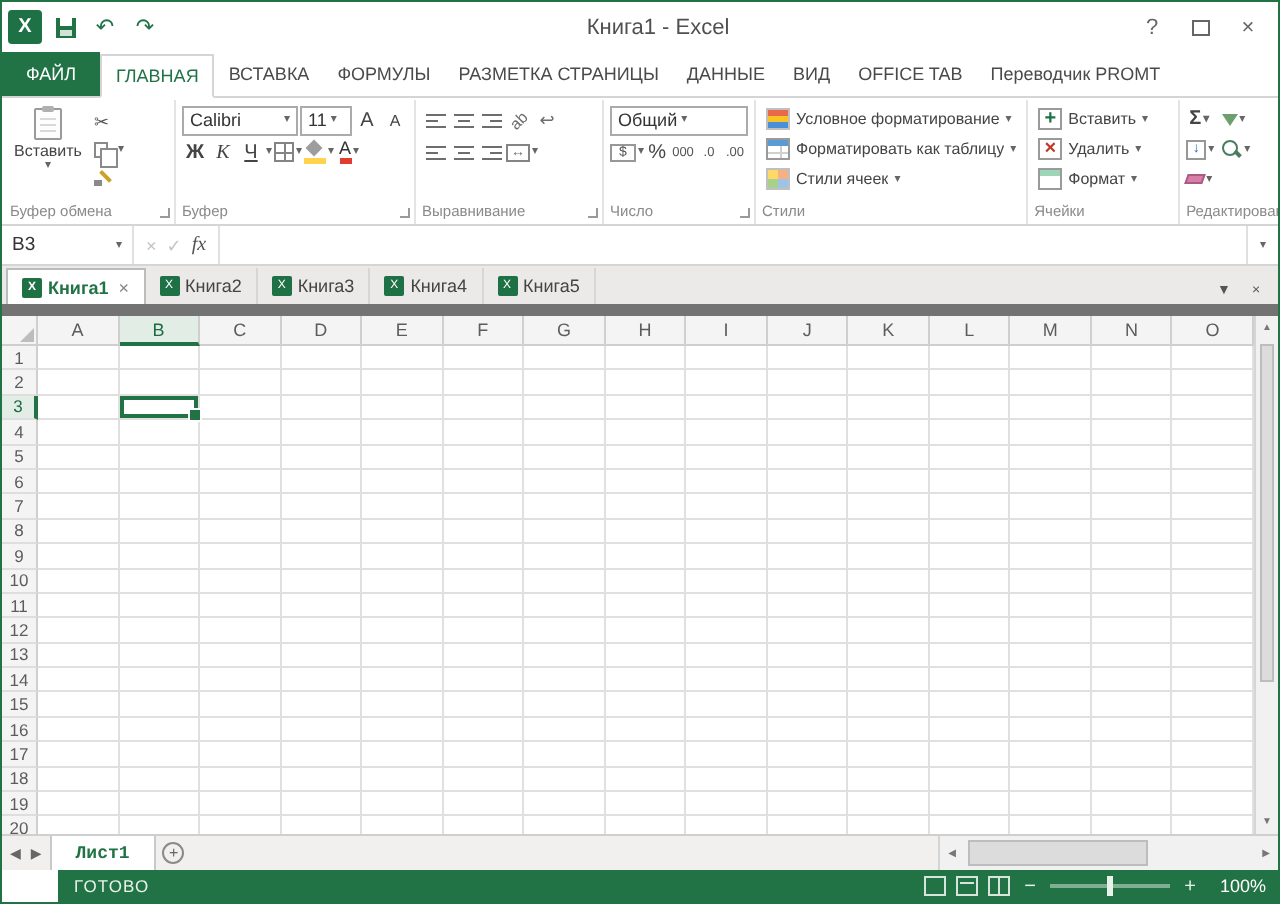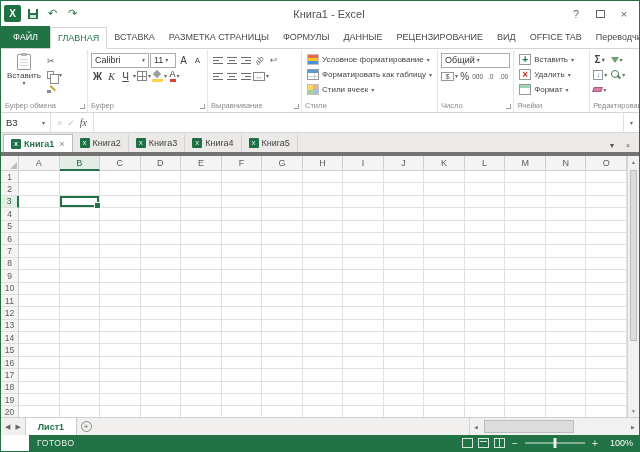--- a/index.html
+++ b/index.html
@@ -99,30 +99,30 @@
   .sum{font-weight:600;}
   .icon-sort{width:0;height:0;border-left:4px solid transparent;border-right:4px solid transparent;border-top:6px solid #6d9e6d;}
   .icon-filldown{width:10px;height:10px;border:1px solid #979797;display:flex;align-items:center;justify-content:center;font-size:7px;color:#2b6cb0;}
   .icon-find{width:10px;height:10px;position:relative;}
   .icon-find::before{content:"";position:absolute;left:0;top:0;width:6px;height:6px;border:1.5px solid #4a7d5f;border-radius:50%;}
   .icon-find::after{content:"";position:absolute;left:6px;top:6px;width:4px;height:1.5px;background:#4a7d5f;transform:rotate(45deg);}
   .icon-eraser{width:9px;height:5px;background:#d87ea8;transform:skewX(-20deg);border:1px solid #a85c84;}
 
   
   .formulabar{flex:0 0 20px;display:flex;align-items:stretch;background:#fff;border-bottom:1px solid #d5d5d5;}
-  .namebox{width:50px;display:flex;align-items:center;padding:0 5px;font-size:9.5px;color:#333;border-right:1px solid #e0e0e0;}
+  .namebox{width:66px;display:flex;align-items:center;padding:0 5px;font-size:9.5px;color:#333;border-right:1px solid #e0e0e0;}
   .namebox .dd{margin-left:auto;}
   .fbtns{display:flex;align-items:center;gap:5px;padding:0 6px;border-right:1px solid #e0e0e0;}
   .fgray{font-size:9px;color:#c4c4c4;}
   .fx{font-size:10px;font-style:italic;font-family:"Liberation Serif",serif;color:#555;}
   .finput{flex:1;background:#fff;}
   .fexpand{width:16px;display:flex;align-items:center;justify-content:center;border-left:1px solid #e0e0e0;}
 
   
-  .officetabs{flex:0 0 20px;background:#eceae8;display:flex;align-items:flex-end;border-bottom:4px solid #737373;padding:1px 2px 0 2px;}
+  .officetabs{flex:0 0 20px;background:#eceae8;display:flex;align-items:flex-end;border-bottom:6px solid #737373;padding:1px 2px 0 2px;}
   .otab{height:18px;display:flex;align-items:center;gap:3px;padding:0 7px;font-size:9px;color:#444;border-right:1px solid #d8d6d4;white-space:nowrap;}
   .otab.active{background:#fff;border:1px solid #bcbcbc;border-bottom:none;color:#217346;font-weight:bold;}
   .oticon{width:10px;height:10px;background:#1e7145;color:#fff;font-size:6px;display:flex;align-items:center;justify-content:center;border-radius:1px;flex:0 0 10px;}
   .otclose{font-size:9px;color:#888;margin-left:2px;font-weight:normal;}
   .otctrls{margin-left:auto;display:flex;align-items:center;gap:2px;padding-right:2px;}
   .otctrls>span{width:14px;height:14px;display:flex;align-items:center;justify-content:center;font-size:7px;color:#555;}
 
   
   .sheetarea{flex:1;display:flex;min-height:0;background:#fff;}
   .gridwrap{flex:1;display:flex;flex-direction:column;min-width:0;}
@@ -140,21 +140,21 @@
   .cell.selected::after{content:"";position:absolute;right:-2px;bottom:-2px;width:5px;height:5px;background:#217346;border:1px solid #fff;z-index:2;}
   .vscroll{flex:0 0 12px;display:flex;flex-direction:column;background:#f1f1f1;border-left:1px solid #d5d5d5;}
   .vs-btn{height:12px;display:flex;align-items:center;justify-content:center;font-size:5px;color:#777;}
   .vs-track{flex:1;position:relative;}
   .vs-thumb{position:absolute;left:2px;right:2px;top:2px;height:72%;background:#dcdcdc;border:1px solid #bdbdbd;}
 
   
   .sheetbar{flex:0 0 18px;display:flex;align-items:stretch;background:#f1f0ee;border-top:1px solid #cfcfcf;}
   .snav{display:flex;align-items:center;padding:0 4px;gap:5px;}
   .snav>span{font-size:7px;color:#666;}
-  .stab{display:flex;align-items:center;padding:0 12px;background:#fff;border-right:1px solid #c9c9c9;border-left:1px solid #c9c9c9;font-size:9px;font-weight:bold;color:#217346;}
+  .stab{display:flex;align-items:center;padding:0 12px;background:#fff;border-right:1px solid #c9c9c9;border-left:1px solid #c9c9c9;font-size:9px;font-weight:bold;color:#217346;font-family:Liberation Mono, monospace;}
   .addsheet{width:18px;display:flex;align-items:center;justify-content:center;}
   .addsheet .circle{width:11px;height:11px;border:1px solid #8a8a8a;border-radius:50%;font-size:8px;line-height:9px;text-align:center;color:#666;}
   .hscroll{margin-left:auto;display:flex;align-items:center;width:170px;border-left:1px solid #d5d5d5;background:#f1f1f1;}
   .hs-btn{width:12px;text-align:center;font-size:5px;color:#777;}
   .hs-track{flex:1;position:relative;height:100%;}
   .hs-thumb{position:absolute;left:2px;top:2px;bottom:2px;width:90px;background:#dcdcdc;border:1px solid #bdbdbd;}
 
   
   .statusbar{flex:0 0 16px;background:#217346;display:flex;align-items:center;padding:0 6px 0 8px;margin-left:28px;}
   .status-text{font-size:8.5px;letter-spacing:.6px;color:#e8f1ea;}
@@ -189,24 +189,23 @@
           <span class="restore-box"></span>
         </span>
       <span>×</span>
     </div>
   </div>
 
   <div class="tabrow">
       <div class="tab file">ФАЙЛ</div>
       <div class="tab active">ГЛАВНАЯ</div>
       <div class="tab">ВСТАВКА</div>
+      <div class="tab">ФОРМУЛЫ</div>
       <div class="tab">РАЗМЕТКА СТРАНИЦЫ</div>
-      <div class="tab">ФОРМУЛЫ</div>
       <div class="tab">ДАННЫЕ</div>
-      <div class="tab">РЕЦЕНЗИРОВАНИЕ</div>
       <div class="tab">ВИД</div>
       <div class="tab">OFFICE TAB</div>
       <div class="tab">Переводчик PROMT</div>
     </div>
 
   <div class="ribbon">
 
     <div class="group g-clipboard">
       <div class="g-body">
         <div class="bigbtn">
@@ -298,60 +297,60 @@
           </span>
         <span class="rbtn">
             <span class="icon-merge">↔</span>
             <span class="dd">▾</span>
           </span>
       </div>
       <div class="g-label">Выравнивание</div>
       <span class="launcher"></span>
     </div>
 
+    <div class="group g-number">
+      <div class="g-row">
+        <div class="combo">
+            <span class="val">Общий</span>
+            <span class="dd">▾</span>
+          </div>
+      </div>
+      <div class="g-row">
+        <span class="rbtn">
+            <span class="icon-currency">$</span>
+            <span class="dd">▾</span>
+          </span>
+        <span class="rbtn">%</span>
+        <span class="rbtn tinytxt">000</span>
+        <span class="rbtn tinytxt">.0</span>
+        <span class="rbtn tinytxt">.00</span>
+      </div>
+      <div class="g-label">Число</div>
+      <span class="launcher"></span>
+    </div>
+
     <div class="group g-styles">
       <div>
           <div class="ritem">
             <span class="sicon si-conditional-formatting"></span>
             <span class="rilabel">Условное форматирование</span>
             <span class="dd">▾</span>
           </div>
           <div class="ritem">
             <span class="sicon si-format-as-table"></span>
             <span class="rilabel">Форматировать как таблицу</span>
             <span class="dd">▾</span>
           </div>
           <div class="ritem">
             <span class="sicon si-cell-styles"></span>
             <span class="rilabel">Стили ячеек</span>
             <span class="dd">▾</span>
           </div>
         </div>
       <div class="g-label">Стили</div>
-    </div>
-
-    <div class="group g-number">
-      <div class="g-row">
-        <div class="combo">
-            <span class="val">Общий</span>
-            <span class="dd">▾</span>
-          </div>
-      </div>
-      <div class="g-row">
-        <span class="rbtn">
-            <span class="icon-currency">$</span>
-            <span class="dd">▾</span>
-          </span>
-        <span class="rbtn">%</span>
-        <span class="rbtn tinytxt">000</span>
-        <span class="rbtn tinytxt">.0</span>
-        <span class="rbtn tinytxt">.00</span>
-      </div>
-      <div class="g-label">Число</div>
-      <span class="launcher"></span>
     </div>
 
     <div class="group g-cells">
       <div>
           <div class="ritem">
             <span class="sicon ci-insert"></span>
             <span class="rilabel">Вставить</span>
             <span class="dd">▾</span>
           </div>
           <div class="ritem">

